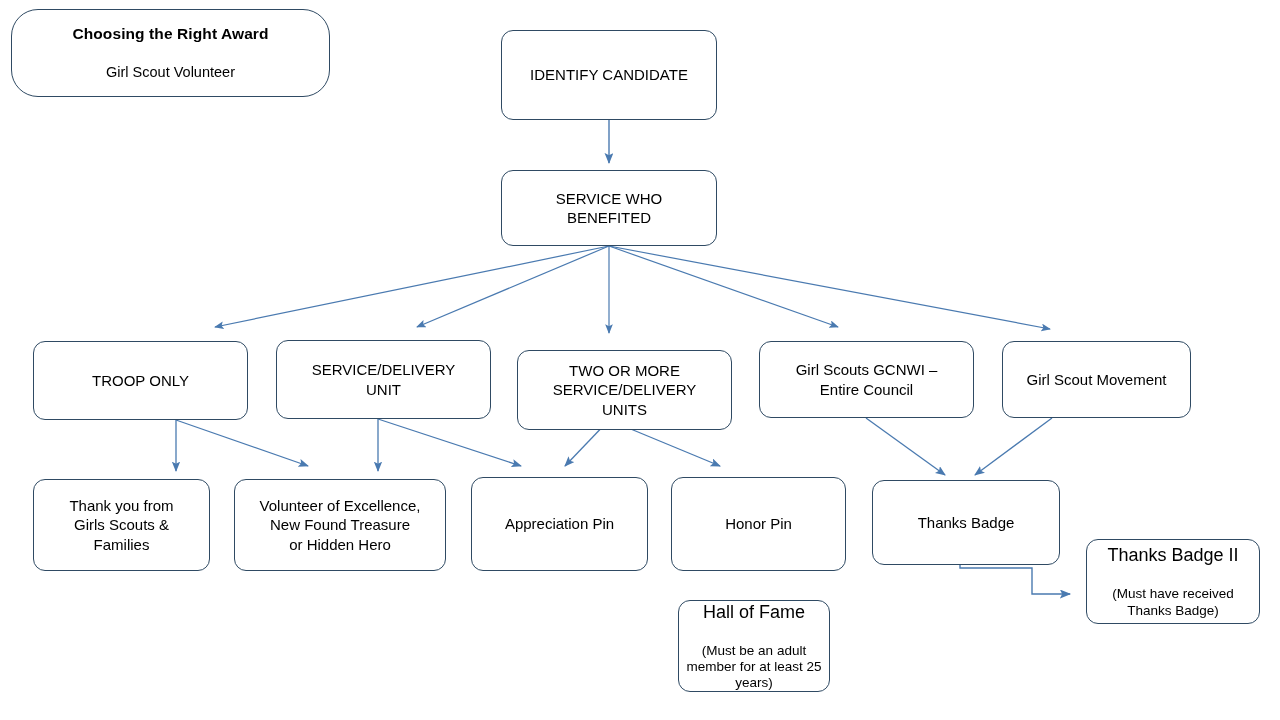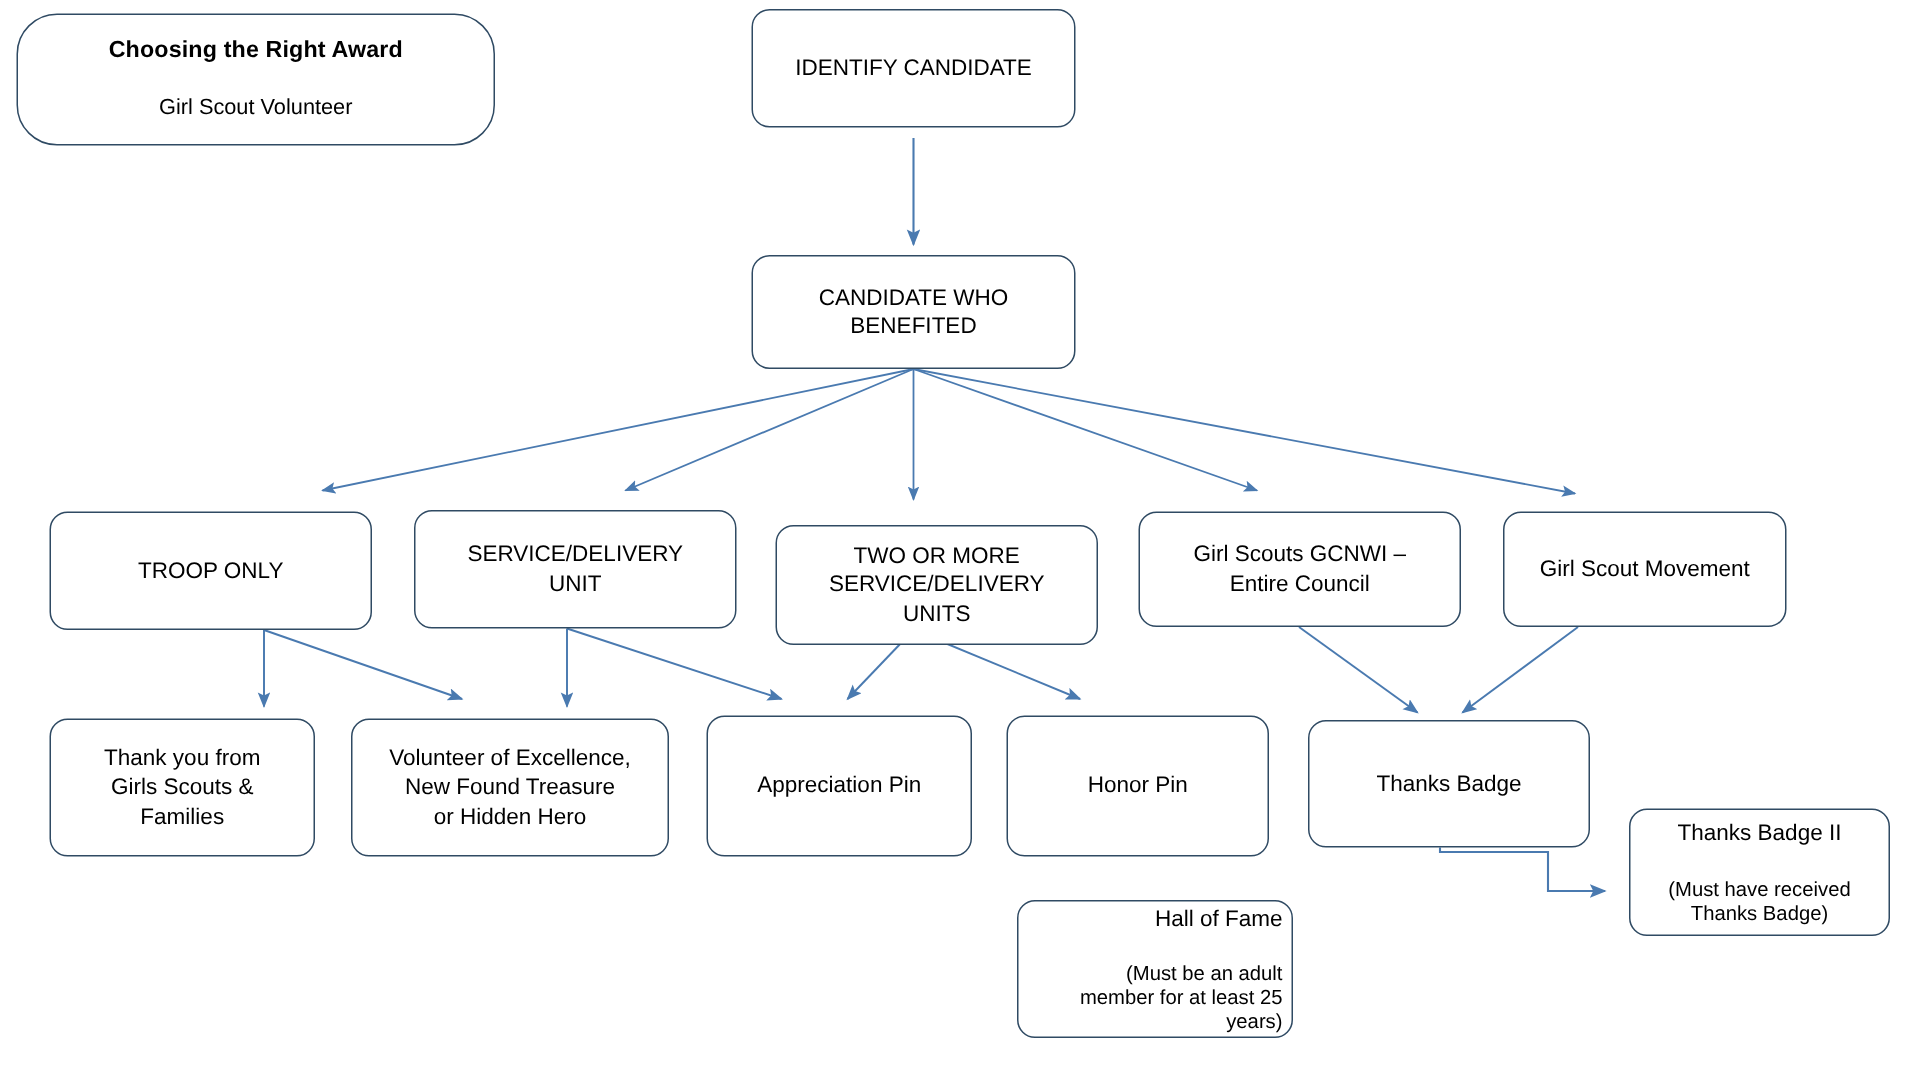--- a/index.html
+++ b/index.html
@@ -45,21 +45,21 @@
     font-size: 15.5px;
     letter-spacing: 0.1px;
   }
   .node.title-card .title-sub {
     display: block;
     font-weight: normal;
     font-size: 14.5px;
   }
   .node.small-note .note-main {
     display: block;
-    font-size: 15px;
+    font-size: 18px;
   }
   .node.small-note .note-sub {
     display: block;
     font-size: 13.5px;
     line-height: 1.2;
   }
   svg.edges {
     position: absolute;
     left: 0;
     top: 0;
@@ -137,26 +137,26 @@
     </g>
   </svg>
 
   <div class="node title-card" style="left:11px; top:9px; width:319px; height:88px;border-radius:27px;">
     <span class="label">
       <span class="title-main">Choosing the Right Award</span>
       <span class="title-sub">Girl Scout Volunteer</span>
     </span>
   </div>
 
-  <div class="node" style="left:501px; top:6px; width:216px; height:79px;">
+  <div class="node" style="left:501px; top:30px; width:216px; height:90px;">
     <span class="label">IDENTIFY  CANDIDATE</span>
   </div>
 
   <div class="node" style="left:501px; top:170px; width:216px; height:76px;">
-    <span class="label">CANDIDATE  WHO
+    <span class="label">SERVICE  WHO
 BENEFITED</span>
   </div>
 
   <div class="node" style="left:33px; top:341px; width:215px; height:79px;">
     <span class="label">TROOP ONLY</span>
   </div>
 
   <div class="node" style="left:276px; top:340px; width:215px; height:79px;">
     <span class="label">SERVICE/DELIVERY
 UNIT</span>
@@ -194,21 +194,21 @@
   </div>
 
   <div class="node" style="left:671px; top:477px; width:175px; height:94px;">
     <span class="label">Honor Pin</span>
   </div>
 
   <div class="node" style="left:872px; top:480px; width:188px; height:85px;">
     <span class="label">Thanks  Badge</span>
   </div>
 
-  <div class="node small-note" style="left:678px; top:600px; width:184px; height:92px;text-align:right;">
+  <div class="node small-note" style="left:678px; top:600px; width:152px; height:92px;">
     <span class="label">
       <span class="note-main">Hall of Fame</span>
       <span class="note-sub">(Must be an adult
 member for at least 25
 years)</span>
     </span>
   </div>
 
   <div class="node small-note" style="left:1086px; top:539px; width:174px; height:85px;">
     <span class="label">

